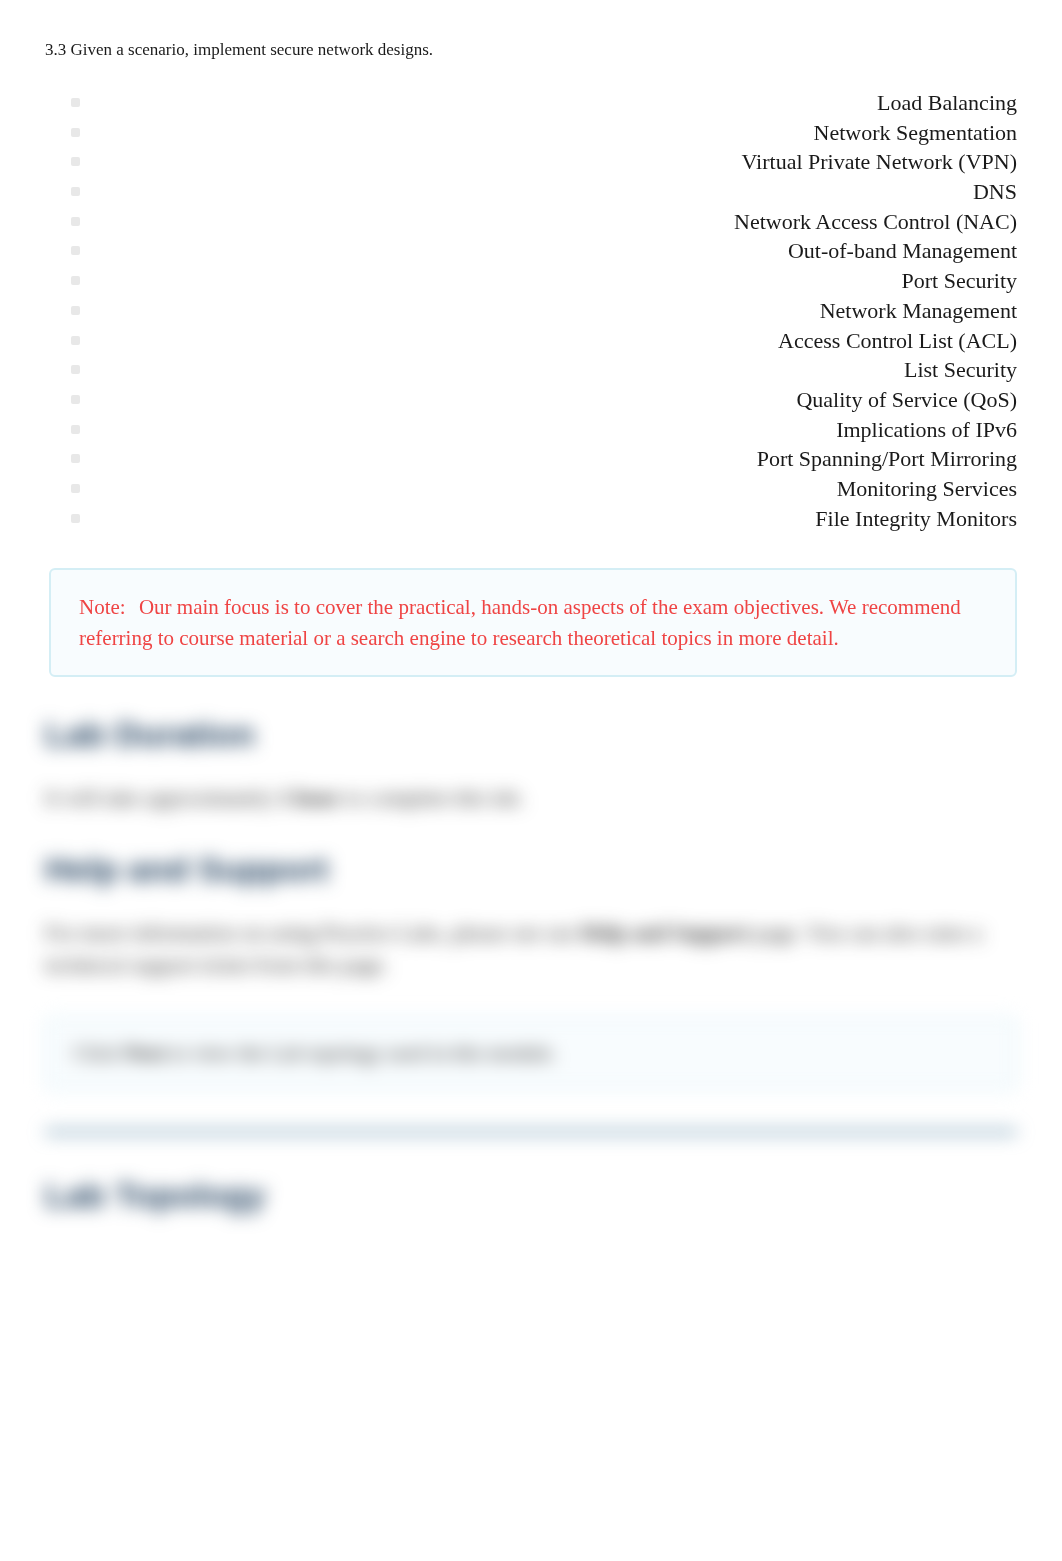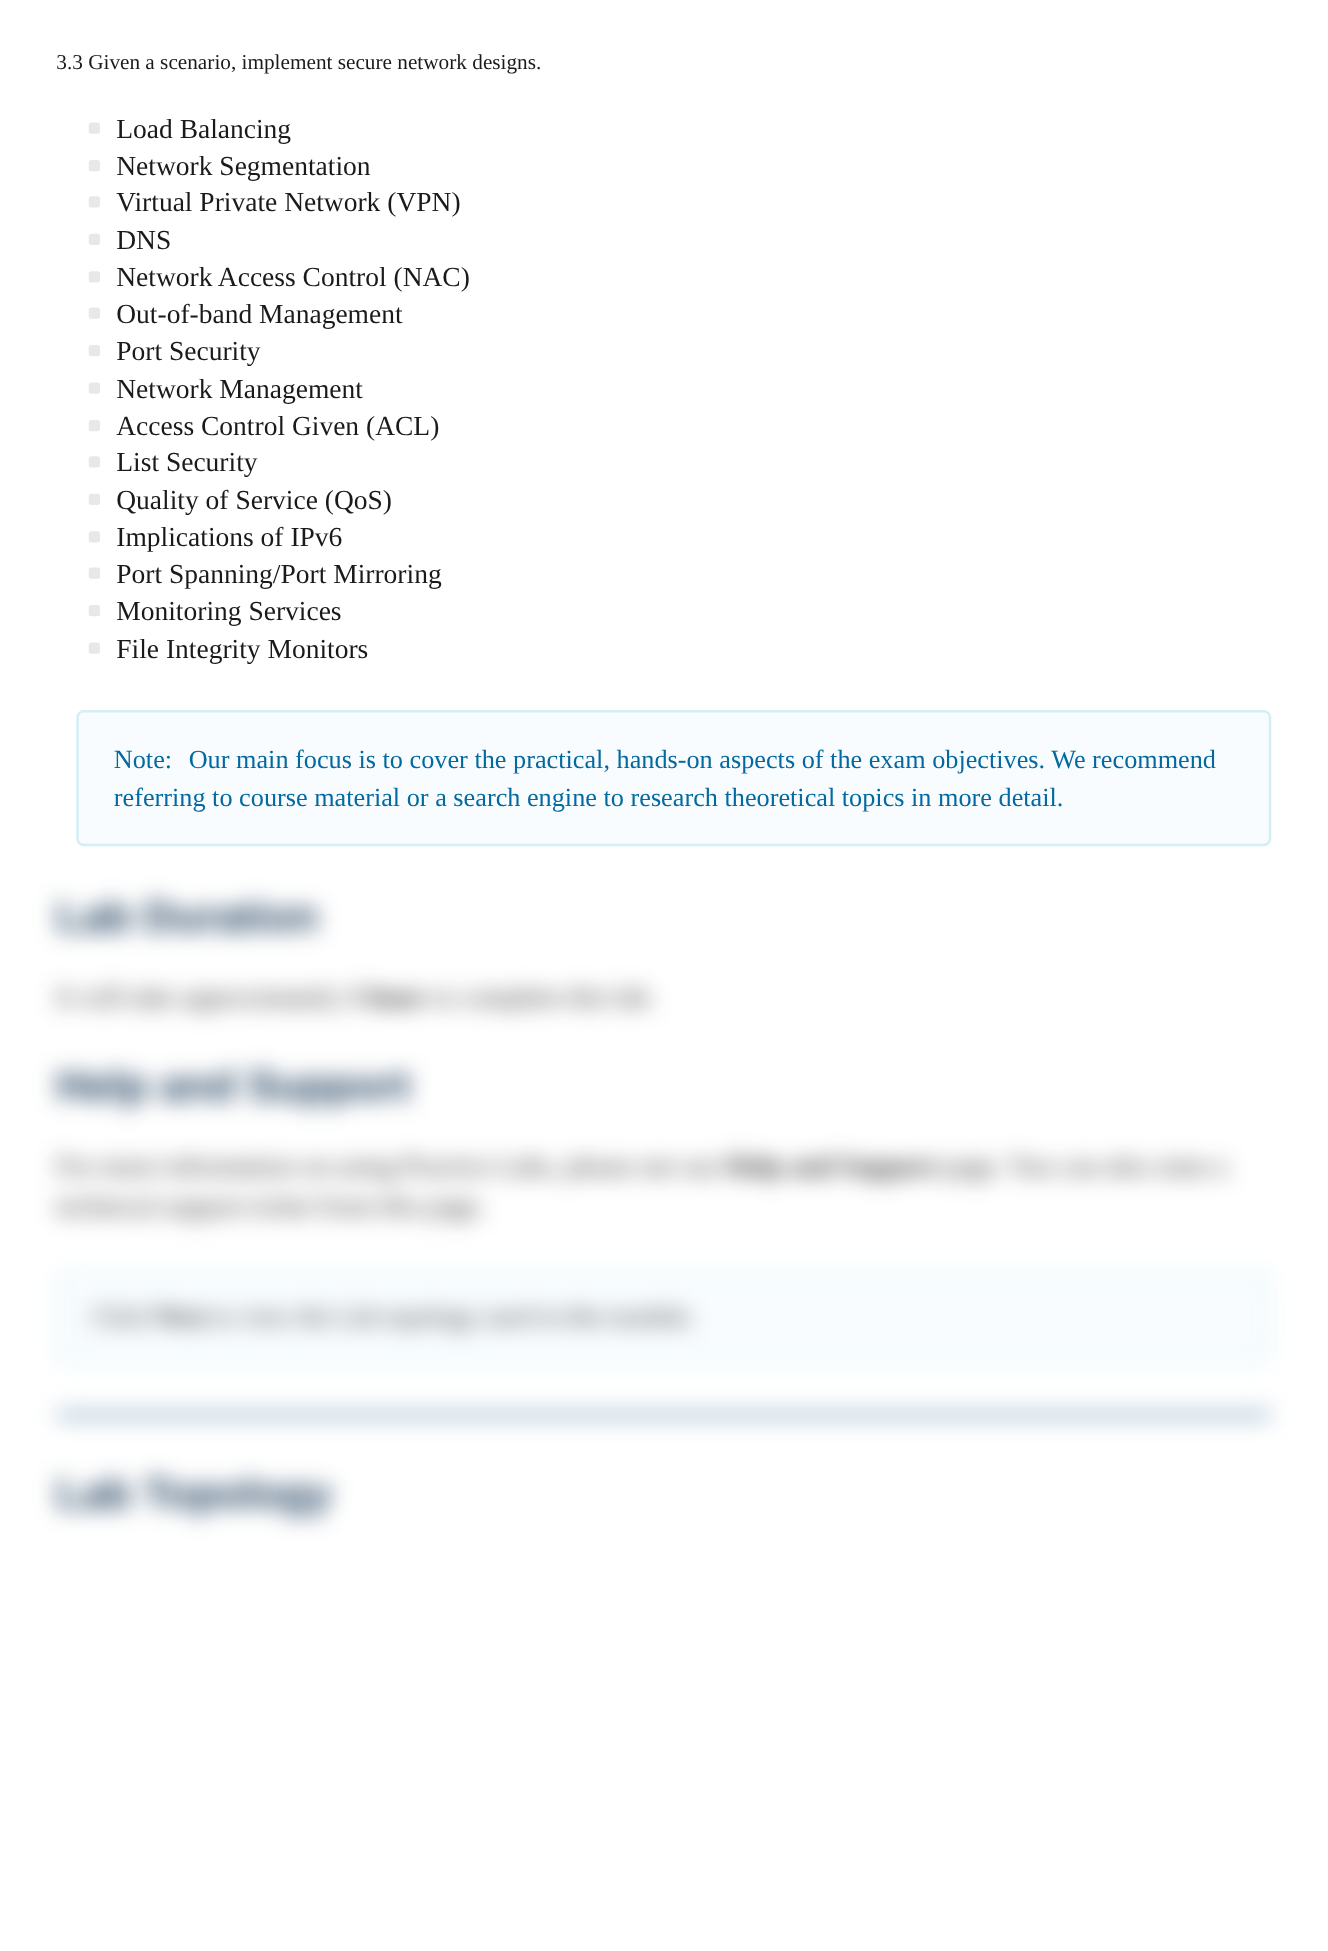--- a/index.html
+++ b/index.html
@@ -16,20 +16,21 @@
     }
     .section-intro {
       font-size: 17px;
       margin-bottom: 28px;
       font-weight: 400;
     }
     .bullet-list {
       list-style: none;
       padding-left: 26px;
       margin-bottom: 35px;
+      text-align: right;
     }
     .bullet-list li {
       position: relative;
       font-size: 22px;
       line-height: 1.35;
       padding-left: 22px;
       font-weight: 400;
     }
     .bullet-list li::before {
       content: "";
@@ -39,24 +40,24 @@
       width: 9px;
       height: 9px;
       background: #e8e8e8;
       border-radius: 2px;
     }
     .note-box {
       border: 2px solid #d4eef5;
       background: #f8fcfe;
       border-radius: 6px;
       padding: 22px 28px;
-      margin: 0 0 38px 16px;
+      margin: 0 0 38px 4px;
       font-size: 21px;
       line-height: 1.45;
-      color: #0369a1;
+      color: #ef4444;
       font-family: Liberation Serif, serif;
     }
     .note-box .note-label {
       margin-right: 8px;
     }
     .blurred-section {
       filter: blur(9px);
       user-select: none;
       pointer-events: none;
     }
@@ -106,21 +107,21 @@
 
 <ul class="bullet-list">
   <li>Load Balancing</li>
   <li>Network Segmentation</li>
   <li>Virtual Private Network (VPN)</li>
   <li>DNS</li>
   <li>Network Access Control (NAC)</li>
   <li>Out-of-band Management</li>
   <li>Port Security</li>
   <li>Network Management</li>
-  <li>Access Control Given (ACL)</li>
+  <li>Access Control List (ACL)</li>
   <li>List Security</li>
   <li>Quality of Service (QoS)</li>
   <li>Implications of IPv6</li>
   <li>Port Spanning/Port Mirroring</li>
   <li>Monitoring Services</li>
   <li>File Integrity Monitors</li>
 </ul>
 
 <div class="note-box">
   <span class="note-label">Note:</span>

